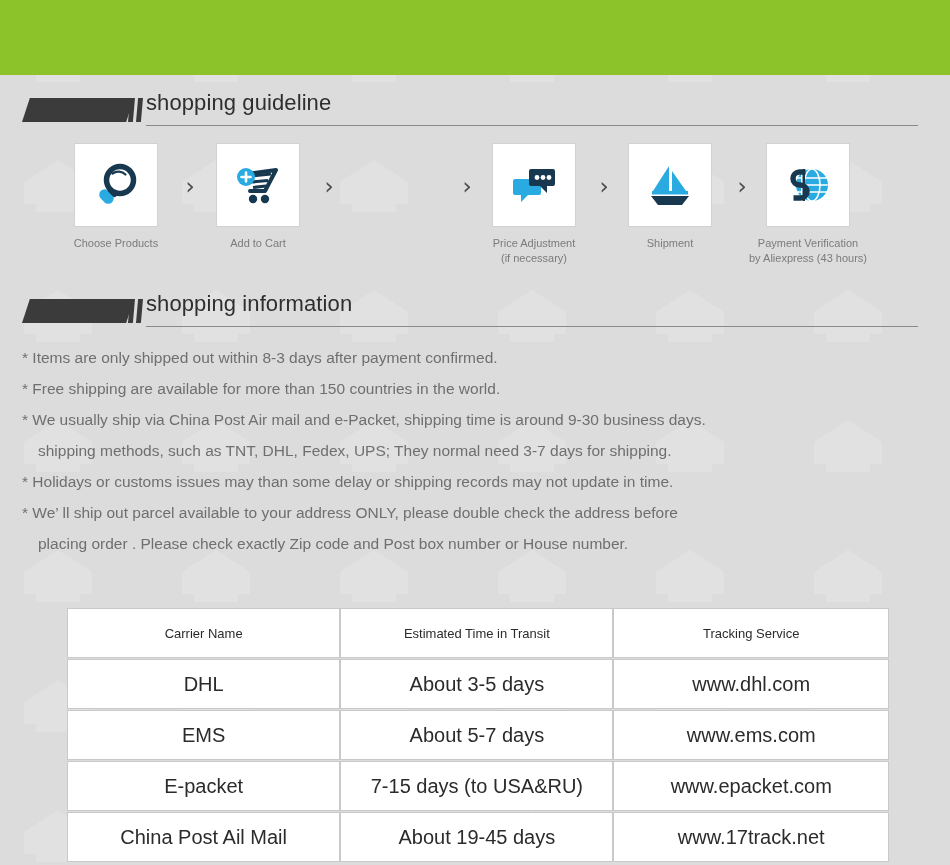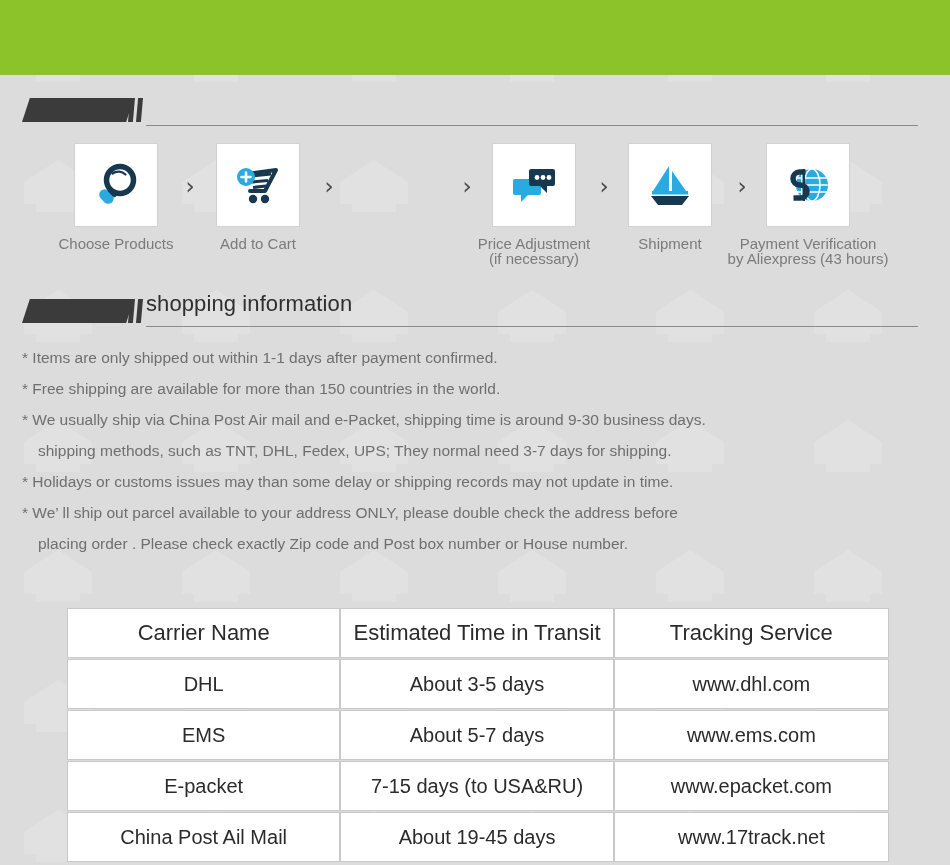--- a/index.html
+++ b/index.html
@@ -108,21 +108,21 @@
     background: #ffffff;
     border: 1px solid #d2d2d2;
     box-sizing: border-box;
     display: flex;
     align-items: center;
     justify-content: center;
     margin: 0 auto;
   }
   .step-label {
     margin-top: 9px;
-    font-size: 15px;
+    font-size: 11px;
     color: #7b7b7b;
     line-height: 15px;
     white-space: nowrap;
   }
   .step-label .line2 { display: block; }
 
   .step-arrow {
     position: absolute;
     top: 30px;
     width: 18px;
@@ -174,21 +174,21 @@
   }
   .carrier-table td {
     background: #ffffff;
     border: 1px solid #c9c9c9;
     text-align: center;
     color: #2b2b2b;
     font-size: 20px;
     height: 48px;
     padding: 0 4px;
   }
-  .carrier-table tr.header-row td { font-size: 22px; }
+  .carrier-table tr.header-row td { font-size: 13px; }
   .col-a { width: 276px; }
   .col-b { width: 274px; }
   .col-c { width: 272px; }
 </style>
 </head>
 <body>
 
 <svg class="watermark-layer" viewBox="0 0 950 865" xmlns="http://www.w3.org/2000/svg" aria-hidden="true">
   <defs>
     <pattern id="wm" x="0" y="0" width="158" height="130" patternUnits="userSpaceOnUse">
@@ -201,20 +201,21 @@
   <rect x="0" y="75" width="950" height="790" fill="url(#wm)"></rect>
 </svg>
 
 <div class="green-banner"></div>
 
 <div class="section-heading" id="heading-guideline">
   <div class="heading-flag"></div>
   <div class="heading-slash slash-1"></div>
   <div class="heading-slash slash-2"></div>
   <div class="heading-slash slash-3"></div>
+  <div class="heading-text">shopping guideline</div>
   <div class="heading-rule"></div>
 </div>
 
 <div class="steps-row">
 
   <div class="step s1">
     <div class="step-card">
       <svg width="52" height="52" viewBox="0 0 52 52">
         <circle cx="30" cy="21" r="13.5" fill="none" stroke="#18384f" stroke-width="5.5"></circle>
         <path d="M22.5 14.5 a10 10 0 0 1 13 1" fill="none" stroke="#18384f" stroke-width="2.2" stroke-linecap="round"></path>
@@ -305,21 +306,21 @@
 <div class="section-heading" id="heading-information">
   <div class="heading-flag"></div>
   <div class="heading-slash slash-1"></div>
   <div class="heading-slash slash-2"></div>
   <div class="heading-slash slash-3"></div>
   <div class="heading-text">shopping information</div>
   <div class="heading-rule"></div>
 </div>
 
 <div class="info-list">
-  <div class="info-line">* Items are only shipped out within 1-1 days after payment confirmed.</div>
+  <div class="info-line">* Items are only shipped out within 8-3 days after payment confirmed.</div>
   <div class="info-line">* Free shipping are available for more than 150 countries in the world.</div>
   <div class="info-line">* We usually ship via China Post Air mail and e-Packet, shipping time is around 9-30 business days.</div>
   <div class="info-line indent">shipping methods, such as TNT, DHL, Fedex, UPS; They normal need 3-7 days for shipping.</div>
   <div class="info-line">* Holidays or customs issues may than some delay or shipping records may not update in time.</div>
   <div class="info-line">* We’ ll ship out parcel available to your address ONLY, please double check the address before</div>
   <div class="info-line indent">placing order . Please check exactly Zip code and Post box number or House number.</div>
 </div>
 
 <table class="carrier-table">
   <tbody>

